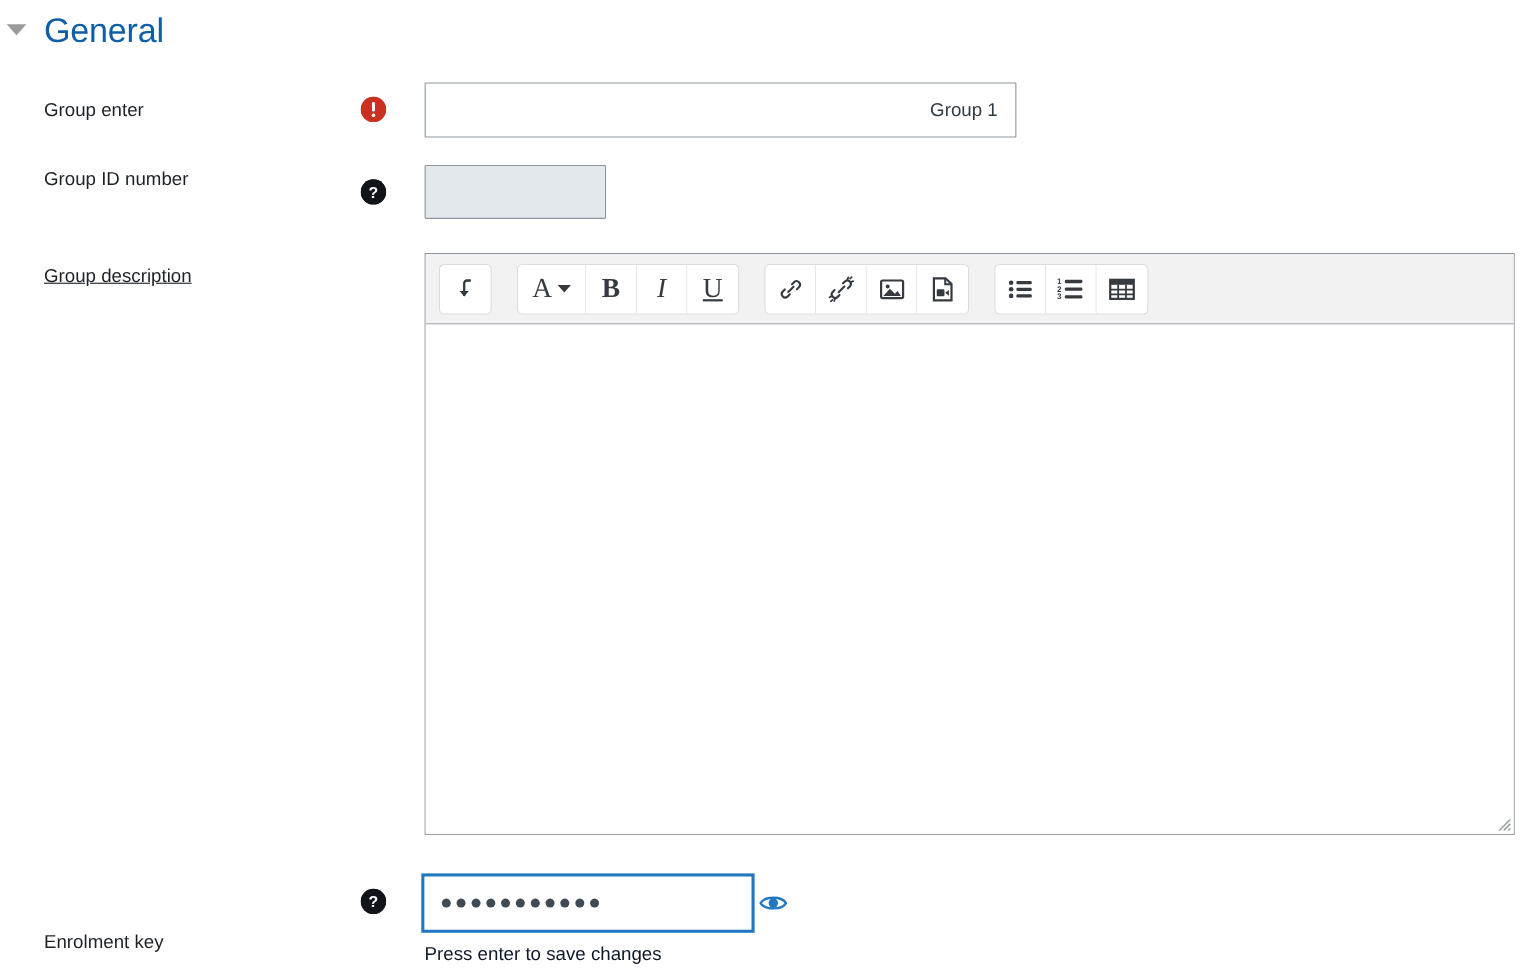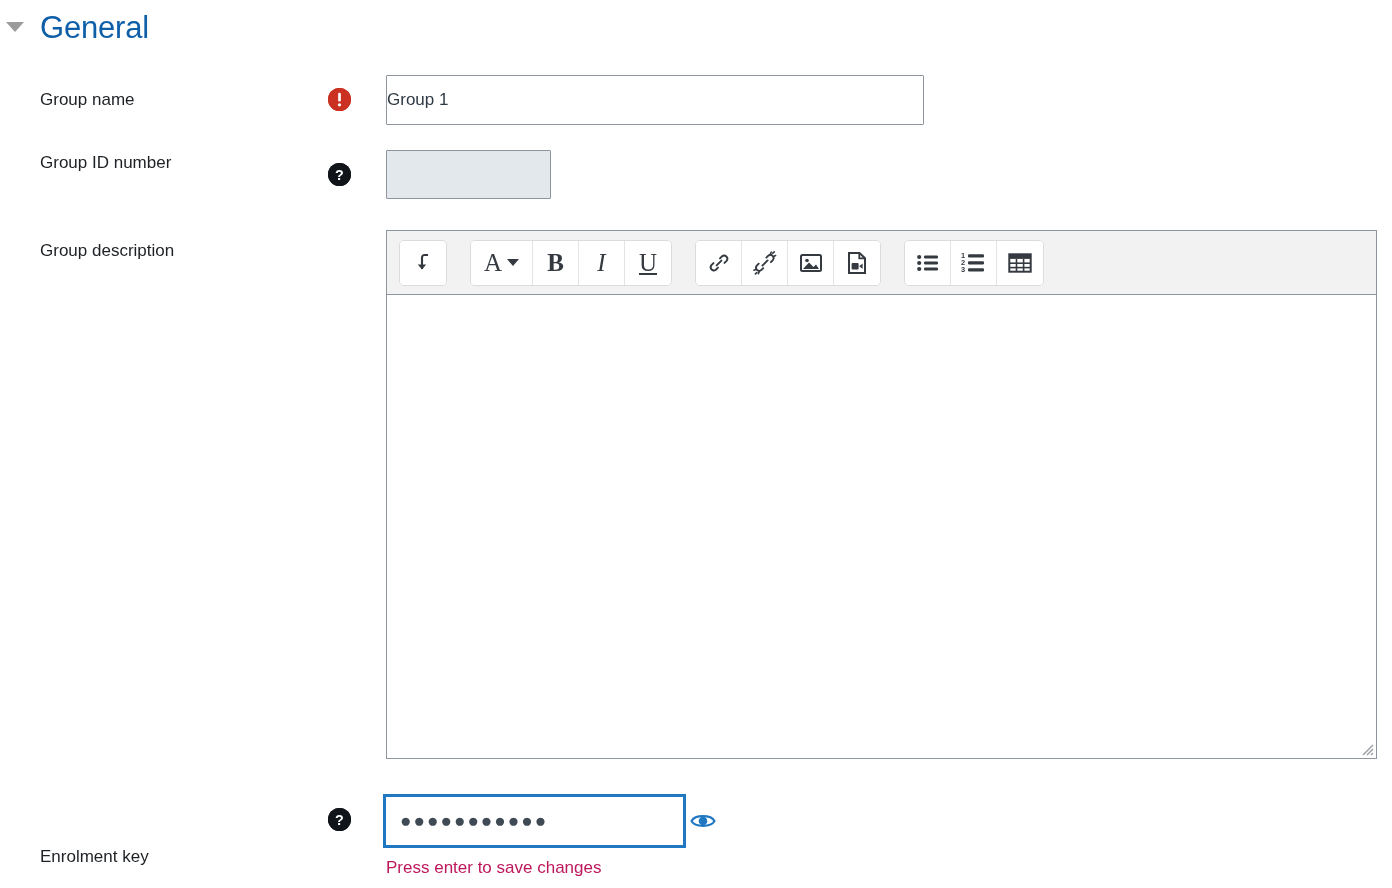--- a/index.html
+++ b/index.html
@@ -94,23 +94,24 @@
 
   
   .text-input {
     position: absolute;
     box-sizing: border-box;
     border: 1px solid #8f959e;
     background: #ffffff;
     font-family: "Liberation Sans", sans-serif;
     font-size: 17px;
     color: #2f3a44;
-    padding: 0 0;
+    padding: 0 16px;
     outline: none;
     border-radius: 1px;
+    text-align: right;
   }
   .text-input::placeholder { color: #8f959e; }
   .text-input:disabled,
   .text-input.disabled {
     background: #e3e8ed;
     color: #7b8289;
   }
 
   #group-name-input {
     left: 386px;
@@ -235,37 +236,37 @@
     cursor: pointer;
     display: flex;
     align-items: center;
     justify-content: center;
   }
   #enrol-key-hint {
     position: absolute;
     left: 386px;
     top: 857px;
     font-size: 17px;
-    color: #be185d;
+    color: #0f172a;
     line-height: 22px;
     white-space: nowrap;
   }
 </style>
 </head>
 <body>
 
 <div class="section-header">
   <button class="collapse-toggle">
     <span class="caret-down"></span>
   </button>
   <span class="section-title">General</span>
 </div>
 
 <div class="form-row" style="top:0;">
-  <label class="field-label" style="top:89px;">Group name</label>
+  <label class="field-label" style="top:89px;">Group enter</label>
 
   <span class="icon-slot" style="top:88px;">
     <span class="badge badge-required" title="Required">
       <svg width="23" height="23" viewBox="0 0 24 24" aria-hidden="true">
         <circle cx="12" cy="12" r="12" fill="#ca3120"></circle>
         <rect x="10.6" y="5" width="2.8" height="9" rx="1.3" fill="#ffffff"></rect>
         <circle cx="12" cy="17.6" r="1.7" fill="#ffffff"></circle>
       </svg>
     </span>
   </span>
@@ -282,21 +283,21 @@
         <circle cx="12" cy="12" r="12" fill="#111418"></circle>
         <text x="12" y="17.4" text-anchor="middle" font-family="Liberation Sans, sans-serif" font-size="15" font-weight="bold" fill="#ffffff">?</text>
       </svg>
     </span>
   </span>
 
   <input id="group-id-input" class="text-input disabled" type="text" disabled="" value="" style="">
 </div>
 
 <div class="form-row" style="top:0;">
-  <label class="field-label" style="top:240px;">Group description</label>
+  <label class="field-label" style="top:240px;text-decoration:underline;">Group description</label>
 </div>
 
 <div class="editor">
   <div class="editor-toolbar">
 
     <div class="btn-group">
       <button class="tbtn" title="Show more buttons">
         <svg width="20" height="22" viewBox="0 0 20 22" aria-hidden="true">
           <path d="M14 3 H11.5 A2.5 2.5 0 0 0 9 5.5 V16" stroke="#343a40" stroke-width="2.1" fill="none" stroke-linecap="square"></path>
           <path d="M4.8 12.6 L9 17.6 L13.2 12.6 Z" fill="#343a40"></path>

